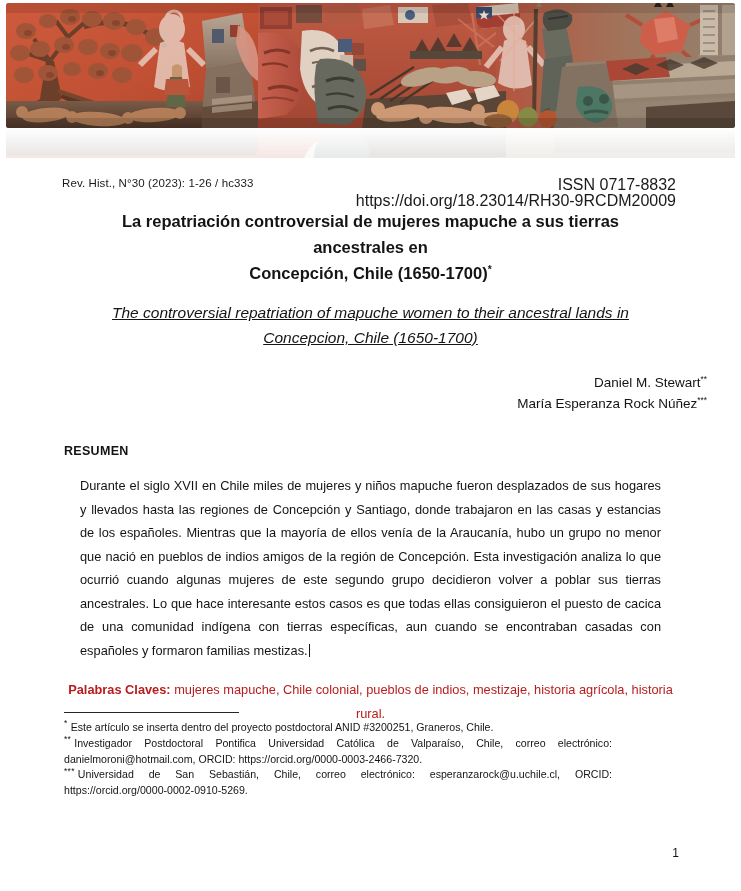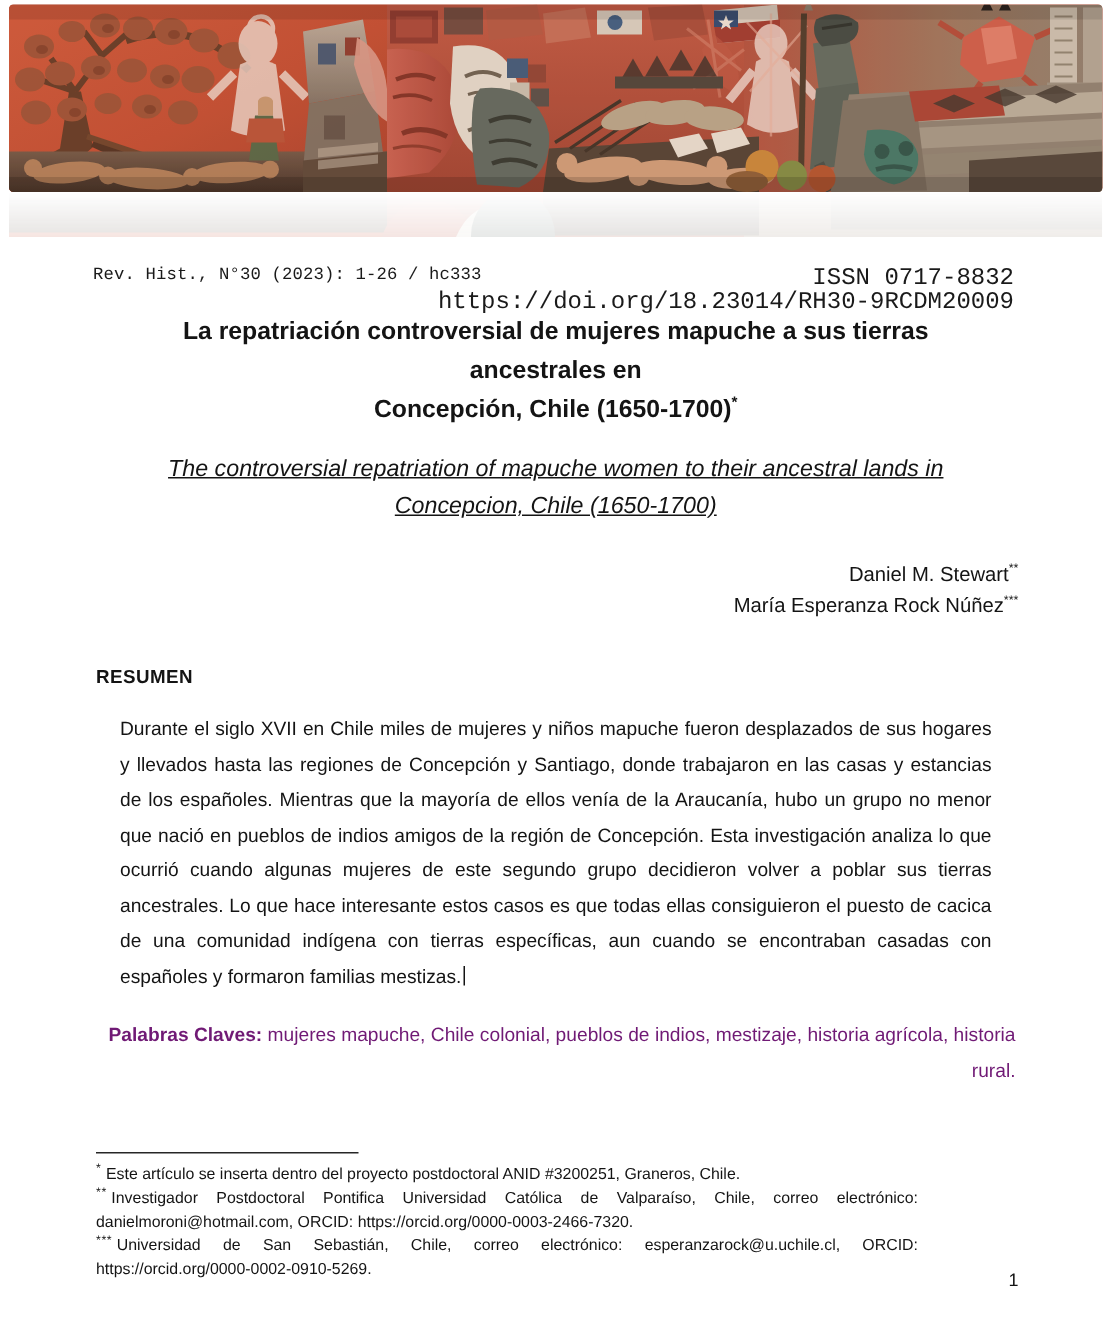--- a/index.html
+++ b/index.html
@@ -61,21 +61,20 @@
     position: absolute;
     left: 0;
     top: 160px;
     width: 741px;
   }
 
   .meta-row {
     position: relative;
     height: 48px;
     padding: 0 50px 0 86px;
-    font-family: Liberation Mono, monospace;
   }
   .meta-left {
     position: absolute;
     left: 62px;
     top: 17px;
     font-size: 11.5px;
     letter-spacing: 0.1px;
     color: #1a1a1a;
   }
   .meta-right {
@@ -109,21 +108,21 @@
     text-decoration: underline;
   }
   sup.mark {
     font-size: 0.62em;
     vertical-align: super;
     line-height: 0;
   }
 
   .authors {
     margin-top: 22px;
-    padding-right: 62px;
+    padding-right: 34px;
     text-align: right;
     font-size: 13.5px;
     line-height: 21px;
     color: #141414;
   }
 
   .abstract-block {
     margin-top: 30px;
     padding: 0 64px 0 64px;
   }
@@ -146,30 +145,30 @@
     display: inline-block;
     width: 1px;
     height: 13px;
     background: #141414;
     vertical-align: -2px;
     margin-left: 1px;
   }
   .keywords {
     font-size: 12.8px;
     line-height: 23.5px;
-    text-align: right;
-    color: #701a75;
+    text-align: center;
+    color: #b91c1c;
   }
   .keywords .kw-label { font-weight: bold; }
 
   
   .footnotes {
     position: absolute;
     left: 0;
-    top: 768px;
+    top: 712px;
     width: 674px;
     padding: 0 62px 0 64px;
   }
   .fn-rule {
     width: 175px;
     height: 0;
     border-top: 1px solid #262626;
     margin: 0 0 7px 0;
   }
   .fn {

